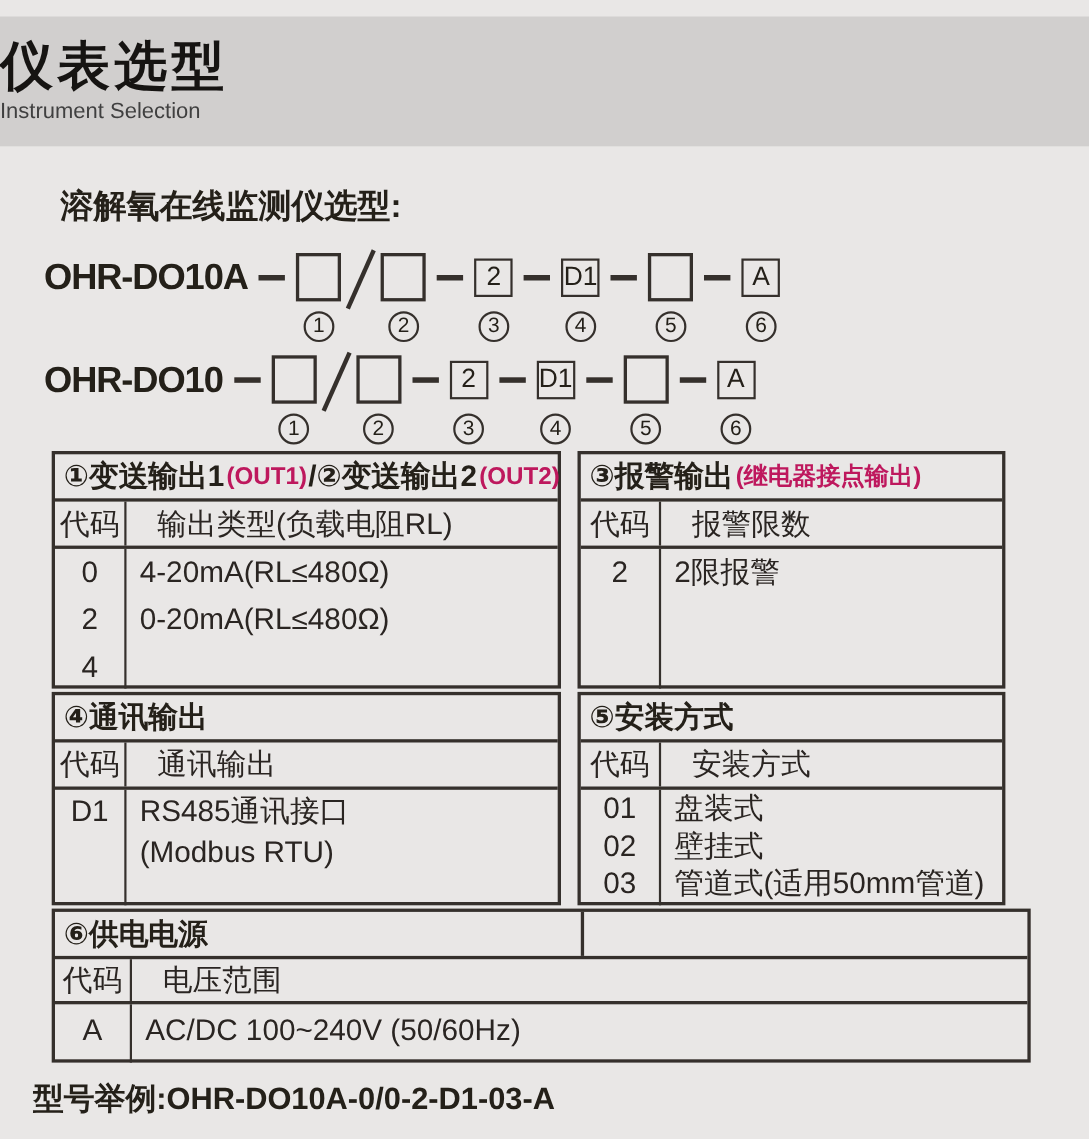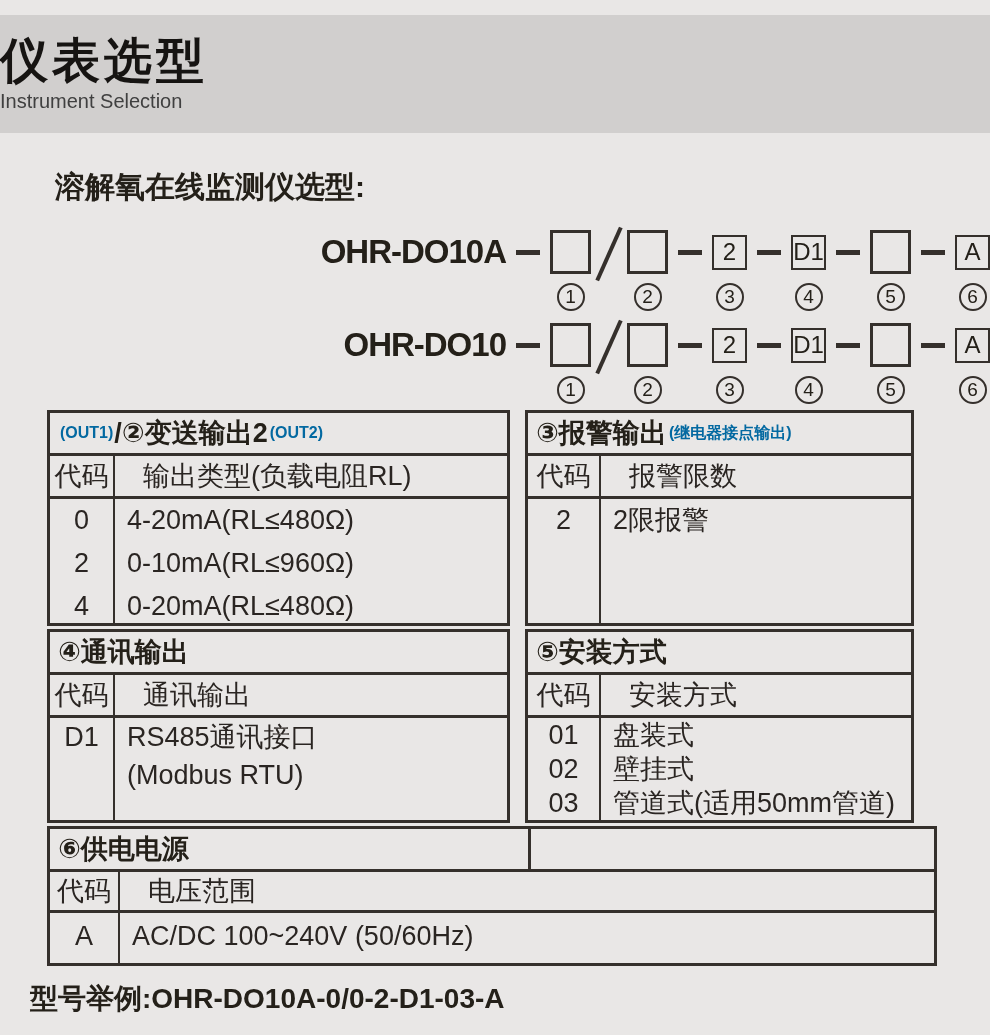--- a/index.html
+++ b/index.html
@@ -20,21 +20,21 @@
     margin-top:15px;height:118px;background:var(--bandbg);
     display:flex;flex-direction:column;align-items:flex-start;justify-content:center;
   }
   .band-title{font-size:48px;font-weight:700;color:#161412;letter-spacing:4px;line-height:1.1;}
   .band-sub{font-size:20px;color:#404040;margin-top:2px;}
 
   
   .sel-heading{margin:34px 0 0 55px;font-size:30px;font-weight:700;color:#242019;}
 
   
-  .model-row{display:flex;align-items:flex-start;margin-left:40px;justify-content:flex-end;}
+  .model-row{display:flex;align-items:flex-start;margin-left:40px;}
   .model-row.first{margin-top:22px;}
   .model-row.second{margin-top:12px;}
   .mlabel{font-size:33px;font-weight:600;letter-spacing:-1px;line-height:44px;color:#242019;white-space:nowrap;}
   .slot{display:flex;flex-direction:column;align-items:center;}
   .boxwrap{height:44px;display:flex;align-items:center;}
   .obox{box-sizing:border-box;border:3px solid var(--ink);background:transparent;}
   .obox.large{width:41px;height:44px;}
   .obox.small{width:35px;height:35px;border-width:2px;display:flex;align-items:center;justify-content:center;font-size:24px;color:#242019;}
   .circ{box-sizing:border-box;width:28px;height:28px;border:2px solid var(--ink);border-radius:50%;
         margin-top:9px;display:flex;align-items:center;justify-content:center;font-size:19px;color:#242019;}
@@ -46,21 +46,21 @@
   .tgroup{display:flex;margin-bottom:3px;}
   .sec{box-sizing:border-box;border:3px solid var(--ink);}
   .sec.left{width:463px;margin-right:15px;}
   .sec.right{width:389px;}
   .sec.full{width:890px;}
   .g1 .sec{height:216px;}
   .g2 .sec{height:194px;}
   .g3.sec{height:140px;}
   .sec-title{height:40px;border-bottom:3px solid var(--ink);display:flex;align-items:center;padding-left:8px;white-space:nowrap;}
   .tt-big{font-size:27px;font-weight:700;color:#242019;}
-  .tt-small{font-size:16px;font-weight:700;color:#0369a1;margin:0 1px 0 2px;}
+  .tt-small{font-size:22px;font-weight:700;color:#be185d;margin:0 1px 0 2px;}
   .sec-hdr{display:flex;border-bottom:3px solid var(--ink);font-size:27px;}
   .g1 .sec-hdr,.g2 .sec-hdr{height:40px;}
   .g3 .sec-hdr{height:38px;}
   .hdr-code{box-sizing:border-box;border-right:2px solid var(--ink);display:flex;align-items:center;justify-content:center;flex:none;font-family:Liberation Serif, serif;}
   .hdr-desc{display:flex;align-items:center;padding-left:28px;flex:1;}
   .codew1{width:65px;}  
   .codew2{width:73px;}  
   .codew3{width:70px;}  
   .sec-body{display:flex;font-size:27px;}
   .g1 .sec-body{height:127px;}
@@ -180,37 +180,37 @@
       </span>
     <span class="circ">6</span>
   </span>
 </div>
 
 <div class="ordertable">
 
   <div class="tgroup g1">
     <div class="sec left">
       <div class="sec-title">
+        <span class="tt-big">①变送输出1</span>
         <span class="tt-small">(OUT1)</span>
         <span class="tt-big">/②变送输出2</span>
         <span class="tt-small">(OUT2)</span>
       </div>
       <div class="sec-hdr">
         <div class="hdr-code codew1">代码</div>
         <div class="hdr-desc">输出类型(负载电阻RL)</div>
       </div>
       <div class="sec-body">
         <div class="body-code codew1">
           <span class="ln43">0</span>
           <span class="ln43">2</span>
           <span class="ln43">4</span>
         </div>
         <div class="body-desc">
           <span class="ln43">4-20mA(RL≤480Ω)</span>
-          <span class="ln43">0-10mA(RL≤960Ω)</span>
           <span class="ln43">0-20mA(RL≤480Ω)</span>
         </div>
       </div>
     </div>
     <div class="sec right">
       <div class="sec-title">
         <span class="tt-big">③报警输出</span>
         <span class="tt-small">(继电器接点输出)</span>
       </div>
       <div class="sec-hdr">

